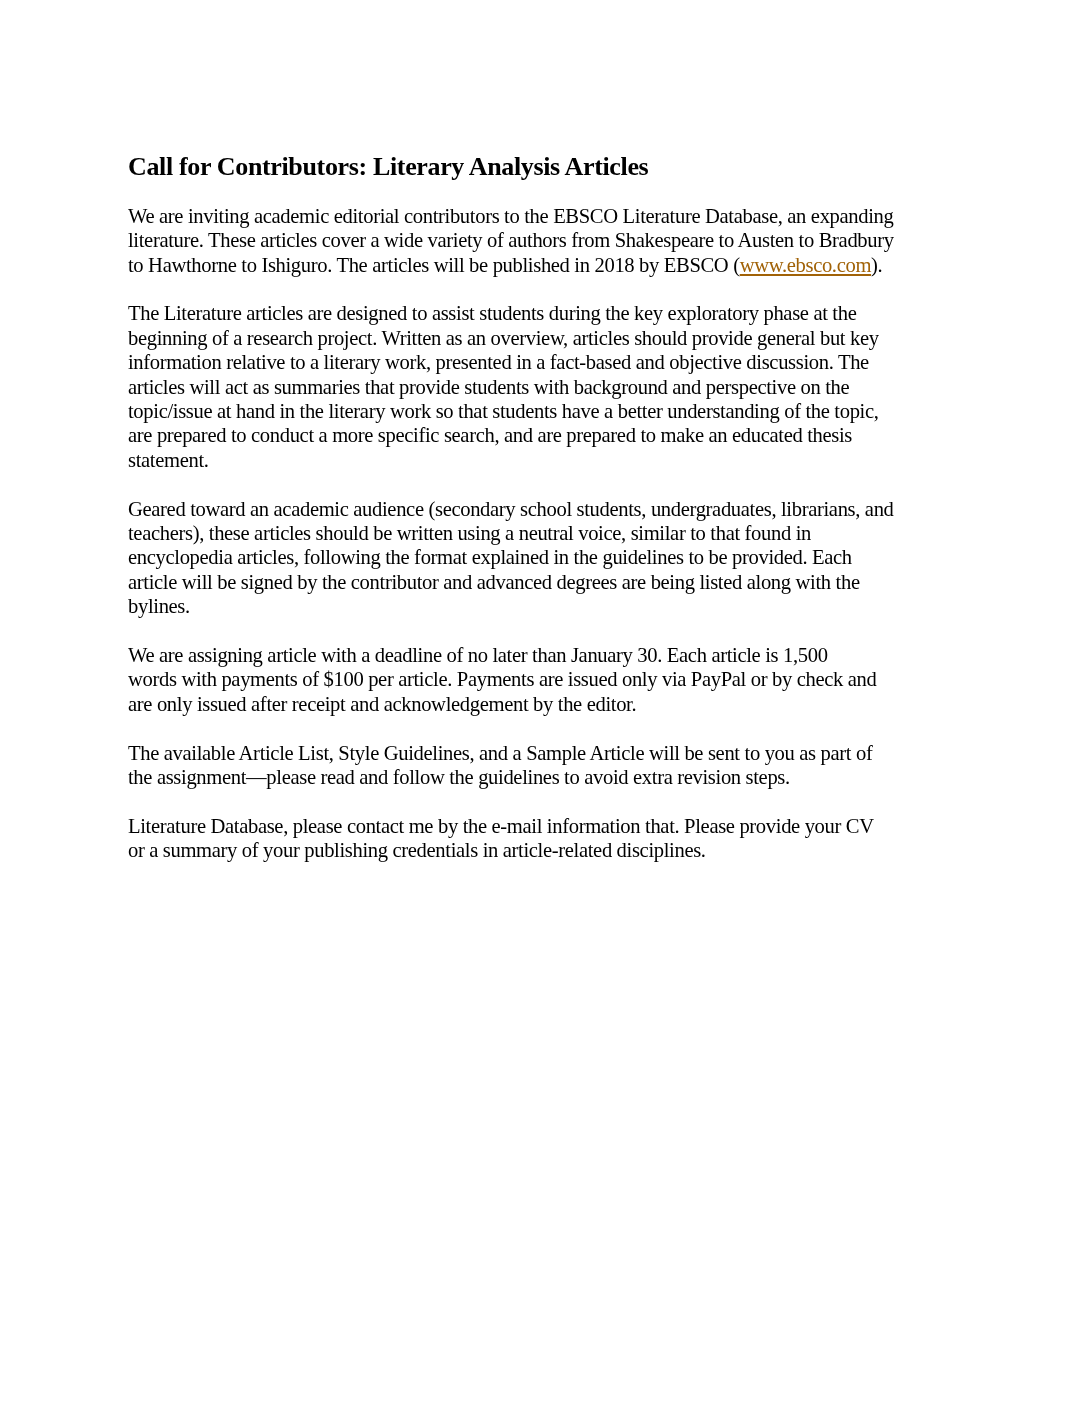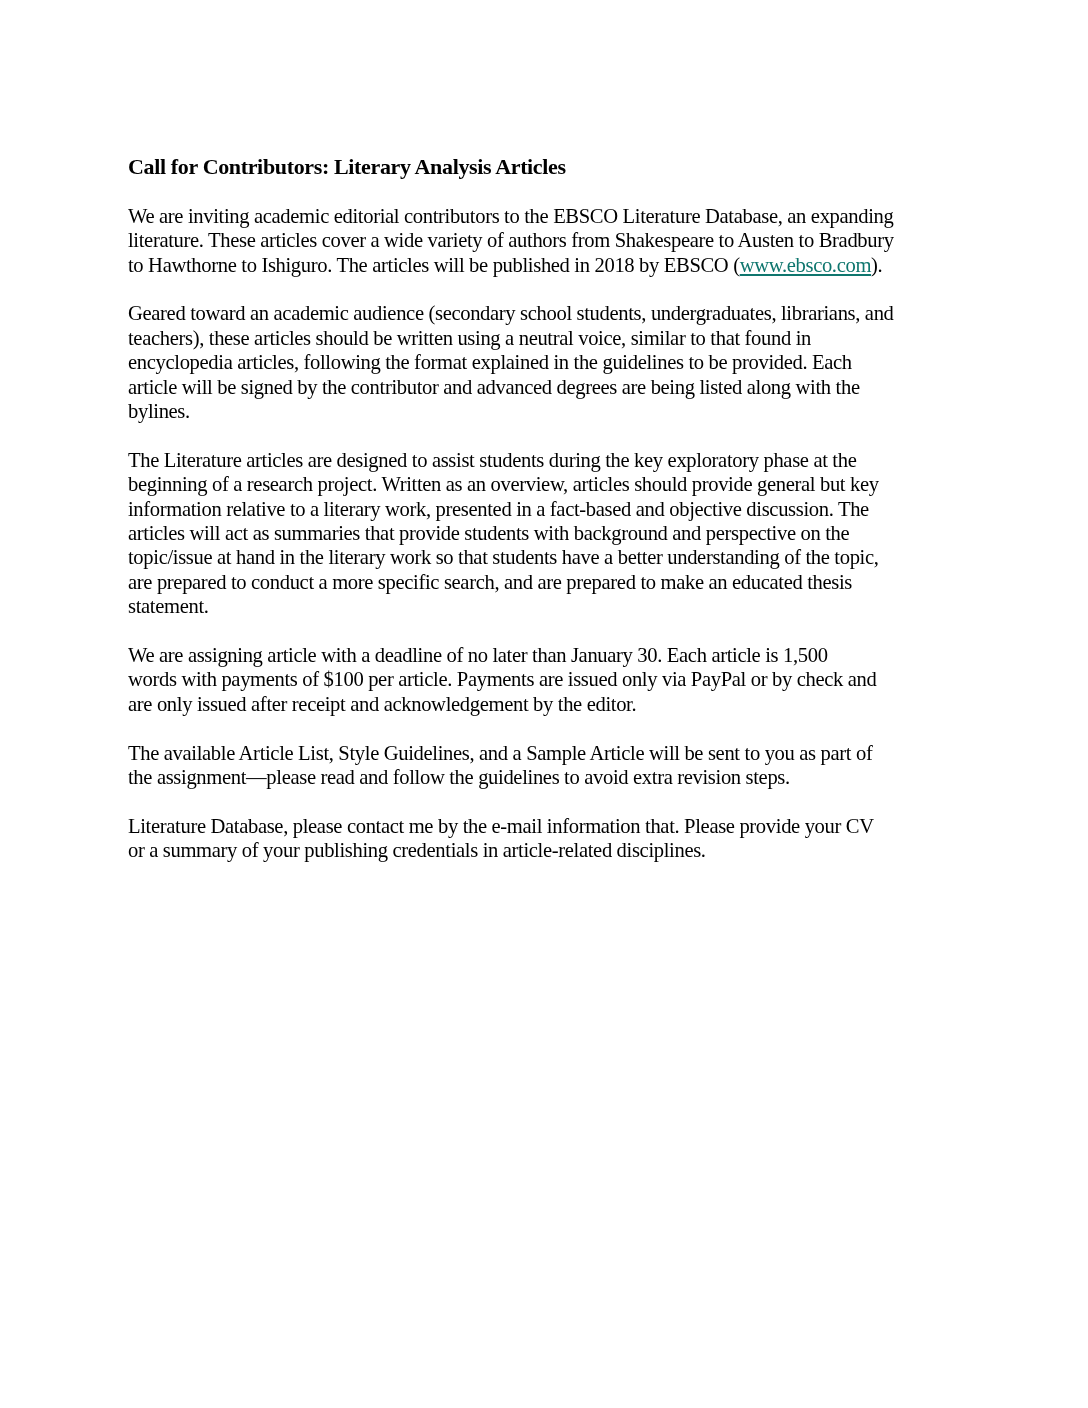--- a/index.html
+++ b/index.html
@@ -20,65 +20,65 @@
       left: 128px;
       top: 155px;
       width: 860px;
       font-size: 20.6px;
       line-height: 24.4px;
       letter-spacing: -0.35px;
     }
     .title {
       font-weight: bold;
       margin: 0 0 24.4px 0;
-      font-size: 22px;
+      font-size: 26px;
       line-height: 24.4px;
     }
     .para {
       margin: 0 0 24.4px 0;
       font-family: Liberation Serif, serif;
     }
     .line {
       display: block;
       white-space: nowrap;
     }
     a.link {
-      color: #0f766e;
+      color: #a16207;
       text-decoration: underline;
     }
     .sig .line { }
   </style>
 </head>
 <body>
 
 <div class="page">
   <div class="title">Call for Contributors: Literary Analysis Articles</div>
 
   <div class="para">
     <span class="line">We are inviting academic editorial contributors to the EBSCO Literature Database, an expanding</span>
     <span class="line">literature. These articles cover a wide variety of authors from Shakespeare to Austen to Bradbury</span>
     <span class="line"><span>to Hawthorne to Ishiguro. The articles will be published in 2018 by EBSCO (</span><a class="link" href="#">www.ebsco.com</a><span>).</span></span>
   </div>
 
   <div class="para">
-    <span class="line">Geared toward an academic audience (secondary school students, undergraduates, librarians, and</span>
-    <span class="line">teachers), these articles should be written using a neutral voice, similar to that found in</span>
-    <span class="line">encyclopedia articles, following the format explained in the guidelines to be provided. Each</span>
-    <span class="line">article will be signed by the contributor and advanced degrees are being listed along with the</span>
-    <span class="line">bylines.</span>
-  </div>
-
-  <div class="para">
     <span class="line">The Literature articles are designed to assist students during the key exploratory phase at the</span>
     <span class="line">beginning of a research project. Written as an overview, articles should provide general but key</span>
     <span class="line">information relative to a literary work, presented in a fact-based and objective discussion. The</span>
     <span class="line">articles will act as summaries that provide students with background and perspective on the</span>
     <span class="line">topic/issue at hand in the literary work so that students have a better understanding of the topic,</span>
     <span class="line">are prepared to conduct a more specific search, and are prepared to make an educated thesis</span>
     <span class="line">statement.</span>
+  </div>
+
+  <div class="para">
+    <span class="line">Geared toward an academic audience (secondary school students, undergraduates, librarians, and</span>
+    <span class="line">teachers), these articles should be written using a neutral voice, similar to that found in</span>
+    <span class="line">encyclopedia articles, following the format explained in the guidelines to be provided. Each</span>
+    <span class="line">article will be signed by the contributor and advanced degrees are being listed along with the</span>
+    <span class="line">bylines.</span>
   </div>
 
   <div class="para">
     <span class="line">We are assigning article with a deadline of no later than January 30. Each article is 1,500</span>
     <span class="line">words with payments of $100 per article. Payments are issued only via PayPal or by check and</span>
     <span class="line">are only issued after receipt and acknowledgement by the editor.</span>
   </div>
 
   <div class="para">
     <span class="line">The available Article List, Style Guidelines, and a Sample Article will be sent to you as part of</span>

